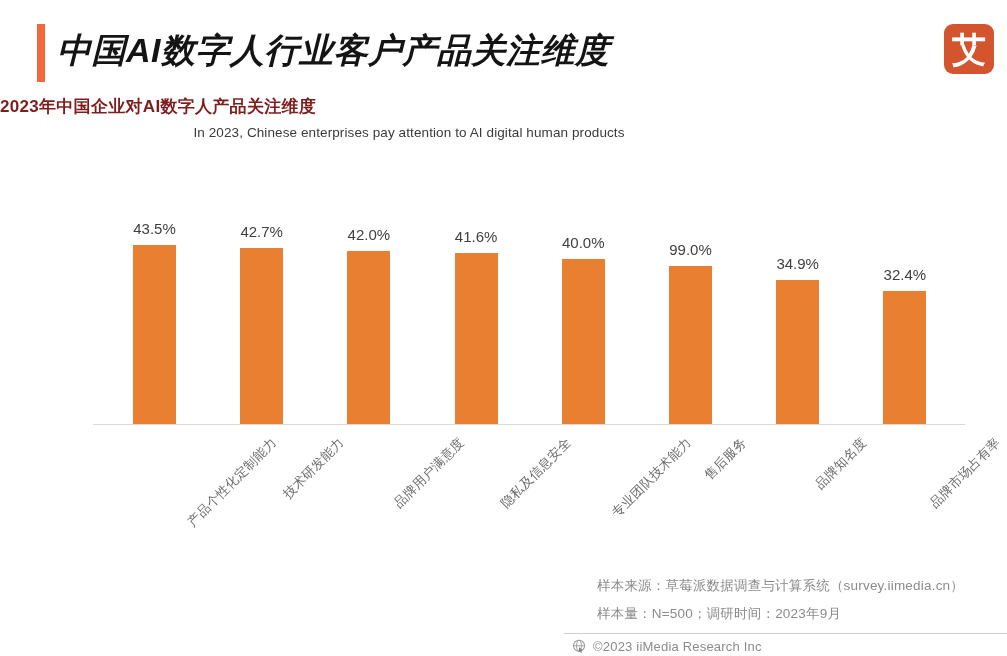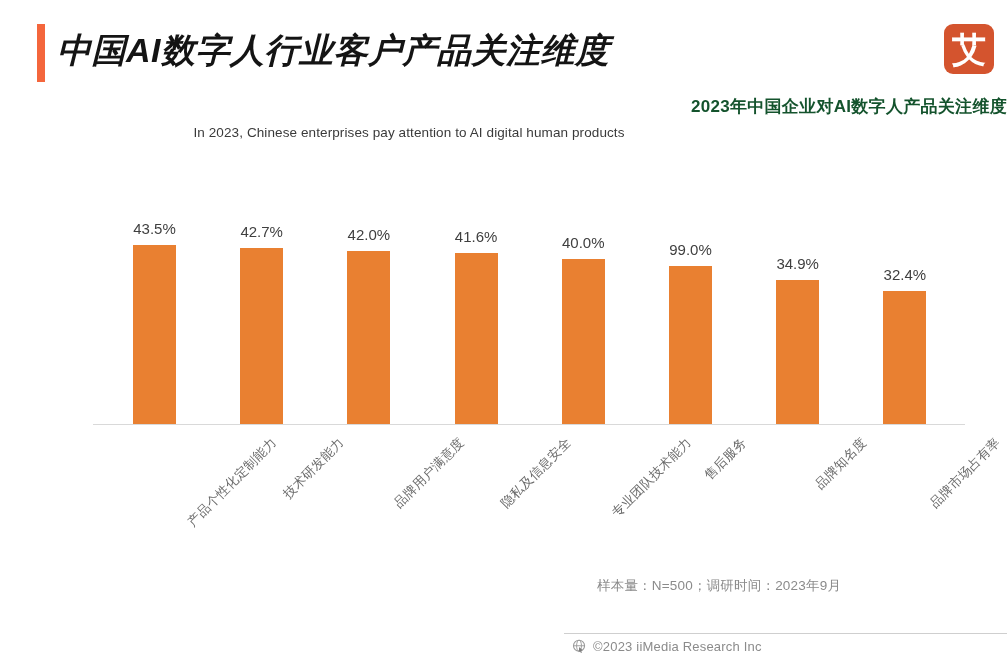--- a/index.html
+++ b/index.html
@@ -79,24 +79,24 @@
     color: #3c3c3c;
     line-height: 18px;
     letter-spacing: 0.1px;
   }
 
   
   #chart-title {
     position: absolute;
     left: 0; top: 95px;
     width: 1007px;
-    text-align: right;
+    text-align: left;
     font-size: 17px;
     font-weight: 700;
-    color: #14532d;
+    color: #7f1d1d;
     letter-spacing: 0.3px;
   }
   #chart-subtitle {
     position: absolute;
     left: 0; top: 125px;
     width: 818px;
     text-align: center;
     font-size: 13.5px;
     font-weight: 400;
     color: #3a3a3a;
@@ -244,20 +244,21 @@
       <div class="cat-label" style="left: 362.9px;">品牌用户满意度</div>
       <div class="cat-label" style="left: 470.1px;">隐私及信息安全</div>
       <div class="cat-label" style="left: 577.3px;">专业团队技术能力</div>
       <div class="cat-label" style="left: 684.5px;">售后服务</div>
       <div class="cat-label" style="left: 791.7px;">品牌知名度</div>
       <div class="cat-label" style="left: 898.9px;">品牌市场占有率</div>
     </div>
 </div>
 
 <div id="notes">
+  <div>样本来源：草莓派数据调查与计算系统（survey.iimedia.cn）</div>
   <div>样本量：N=500；调研时间：2023年9月</div>
 </div>
 
 <div id="footer-rule"></div>
 <div id="footer">
   <svg id="globe-icon" viewBox="0 0 16 16">
     <circle cx="7.5" cy="7.2" r="5.9" fill="none" stroke="#9a9a9a" stroke-width="1.2"></circle>
     <ellipse cx="7.5" cy="7.2" rx="2.6" ry="5.9" fill="none" stroke="#9a9a9a" stroke-width="1"></ellipse>
     <line x1="1.6" y1="7.2" x2="13.4" y2="7.2" stroke="#9a9a9a" stroke-width="1"></line>
     <path d="M7.6 8.4 L11.4 12.1 L9.6 12.4 L10.6 14.4 L9.5 14.9 L8.5 12.9 L7.3 14.1 Z" fill="#7d7d7d"></path>

